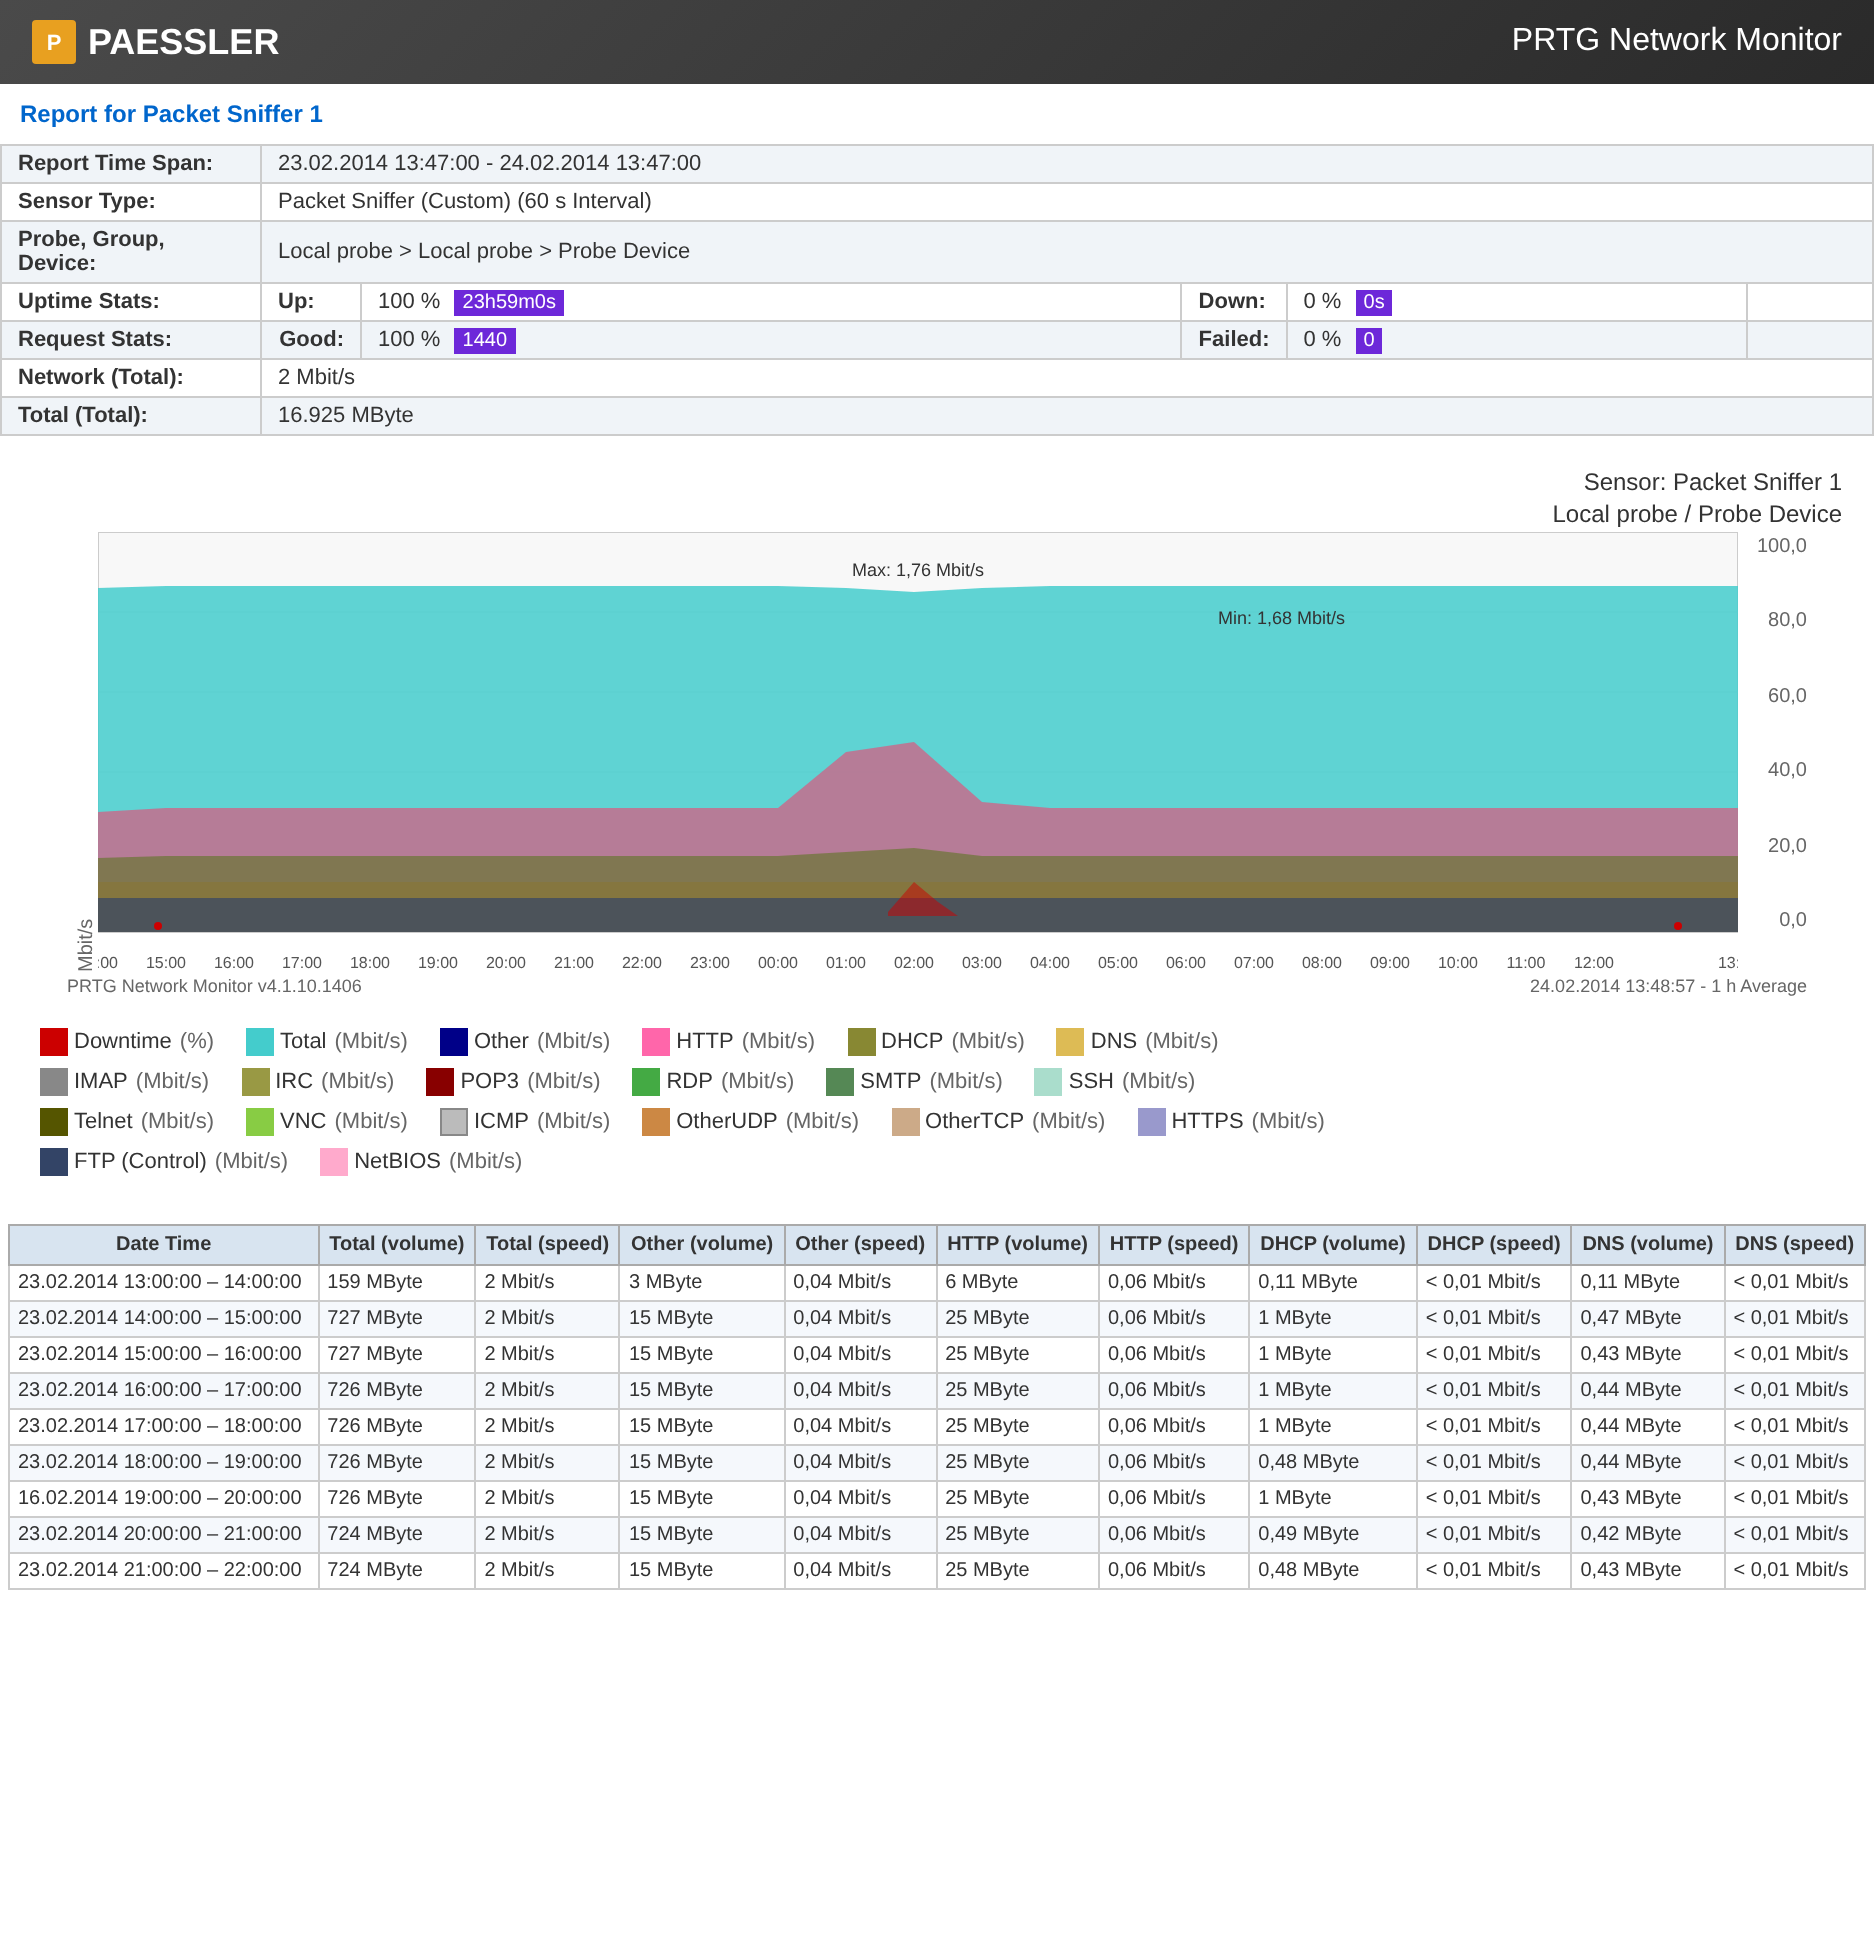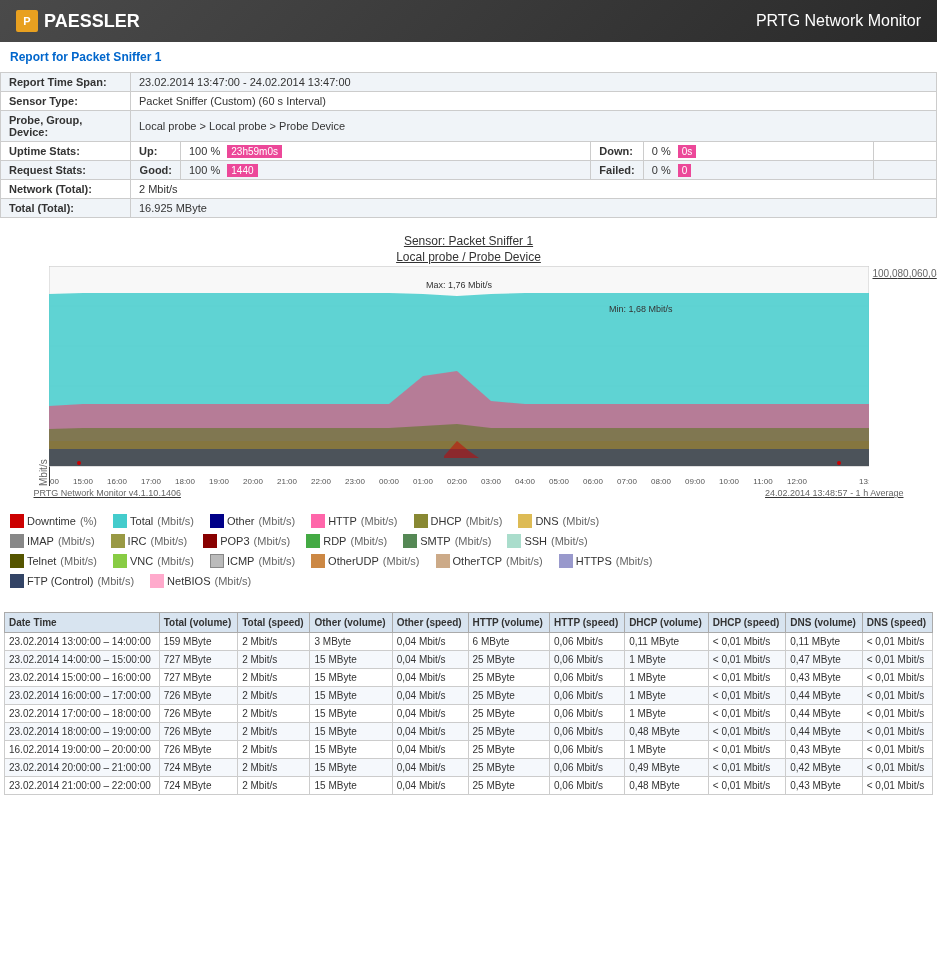--- a/index.html
+++ b/index.html
@@ -33,62 +33,63 @@
     
     .report-title { padding: 8px 10px; font-size: 12px; }
     .report-title span { color: #0066cc; font-weight: bold; }
 
     
     .info-table { width: 100%; border-collapse: collapse; border: 1px solid #ccc; margin-bottom: 16px; padding-left: 12px; }
     .info-table td { border: 1px solid #ccc; padding: 3px 8px; }
     .info-table tr:nth-child(odd) td { background: #f0f4f8; }
     .info-table tr:nth-child(even) td { background: #fff; }
     .label-cell { font-weight: bold; color: #333; width: 130px; }
-    .green-badge { background: #ec4899; color: #fff; padding: 1px 4px; font-size: 10px; margin-left: 4px; }
+    .green-badge { background: #6d28d9; color: #fff; padding: 1px 4px; font-size: 10px; margin-left: 4px; }
 
     
-    .chart-section { text-align: center; margin: 10px 0; text-decoration: underline; }
+    .chart-section { text-align: right; margin: 10px 16px; }
     .chart-title { font-size: 12px; margin-bottom: 2px; }
     .chart-container { position: relative; width: 870px; margin: 0 auto; }
     .chart-wrapper { display: flex; align-items: stretch; }
     .y-axis-label {
       writing-mode: vertical-rl;
       transform: rotate(180deg);
       font-size: 10px; color: #666;
       display: flex; align-items: center;
       padding-right: 4px;
       flex-shrink: 0;
     }
     .chart-area { flex: 1; position: relative; }
     .chart-svg { width: 100%; display: block; }
     .y-axis-right {
       font-size: 10px; color: #666;
-      display: flex; flex-direction: row;
+      display: flex; flex-direction: column;
       justify-content: space-between;
       padding-left: 4px; padding-bottom: 20px; padding-top: 2px;
       flex-shrink: 0;
       width: 35px;
+      gap: 16px;
     }
     .chart-footer { font-size: 9px; color: #666; display: flex; justify-content: space-between; margin-top: 2px; }
 
     
-    .legend { display: flex; flex-wrap: wrap; padding: 6px 10px; gap: 2px 0; font-size: 11px; }
+    .legend { display: flex; flex-wrap: wrap; padding: 6px 20px; gap: 2px 0; font-size: 11px; }
     .legend-item { display: flex; align-items: center; margin-right: 8px; margin-bottom: 2px; }
     .legend-color { width: 14px; height: 14px; margin-right: 3px; flex-shrink: 0; }
     .legend-label { margin-right: 4px; }
     .legend-unit { color: #666; margin-right: 8px; }
 
     
     .data-table-wrapper { padding: 0 4px; }
     .data-table { width: 100%; border-collapse: collapse; font-size: 10px; }
     .data-table th {
       background: #d8e4f0;
       border: 1px solid #aaa;
       padding: 4px 4px;
-      text-align: left;
+      text-align: center;
       font-weight: bold;
       font-size: 10px;
     }
     .data-table td {
       border: 1px solid #ccc;
       padding: 3px 4px;
       font-size: 10px;
     }
     .data-table tr:nth-child(odd) td { background: #fff; }
     .data-table tr:nth-child(even) td { background: #f5f8fc; }

